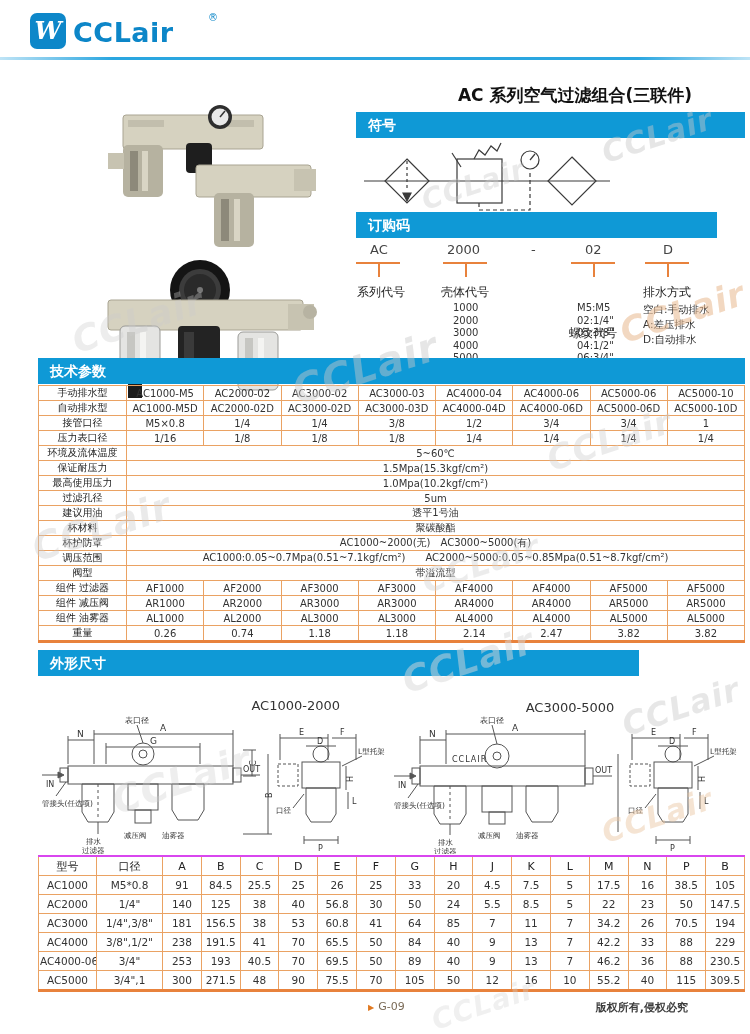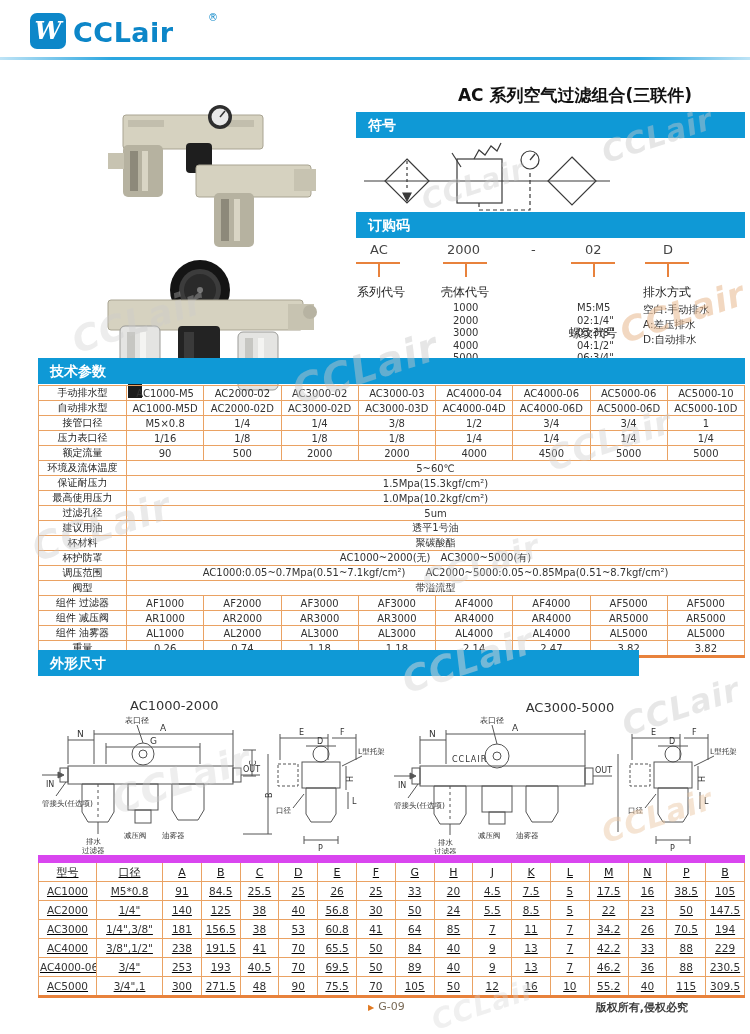--- a/index.html
+++ b/index.html
@@ -13,21 +13,21 @@
   .logo-reg{position:absolute;left:208px;top:12px;font-size:10px;color:#0c86c8;}
   .tagline{position:absolute;right:12px;top:30px;font-size:15px;font-weight:bold;color:#e60012;}
   .head-rule{position:absolute;left:0;top:57px;width:750px;height:3px;
              background:linear-gradient(to right,#bfe4f6,#2aa6e0 15%,#2aa6e0 85%,#bfe4f6);}
   .page-title{position:absolute;left:415px;top:84px;width:320px;text-align:center;
               font-size:17px;font-weight:bold;color:#111;}
   
   .secbar{position:absolute;height:26px;background:#0f99d6;color:#fff;font-size:14px;font-weight:bold;
           line-height:26px;padding-left:12px;box-sizing:border-box;}
   .bar-symbol{left:356px;top:112px;width:389px;}
-  .bar-order{left:356px;top:212px;width:389px;}
+  .bar-order{left:356px;top:212px;width:361px;}
   .bar-tech{left:38px;top:358px;width:707px;}
   .bar-dims{left:38px;top:650px;width:601px;}
   
   .photo1{position:absolute;left:68px;top:103px;}
   .photo2{position:absolute;left:78px;top:252px;}
   
   .symbol-svg{position:absolute;left:362px;top:141px;}
   
   .ordering{position:absolute;left:355px;top:242px;width:390px;height:116px;font-size:13px;color:#333;}
   .ocode{position:absolute;top:0;font-size:13px;color:#444;}
@@ -41,26 +41,26 @@
   .ov1{left:98px;} .ov2{left:222px;} .ov3{left:288px;font-size:10.5px;line-height:15px;}
   
   .tech-wrap{position:absolute;left:38px;top:385px;width:707px;}
   table{border-collapse:collapse;width:100%;table-layout:fixed;}
   .tech-table{border-bottom:3px solid #e8823c;}
   .tech-table td{border:1px solid #eaa263;font-size:10px;height:13px;text-align:center;color:#333;
                  padding:0 1px;overflow:hidden;white-space:nowrap;}
   .tech-table td.lbl{font-size:10px;color:#222;}
   
   .draw-title{position:absolute;font-size:13px;color:#333;font-weight:normal;}
-  .dt-left{left:130px;top:698px;width:210px;text-align:left;}
+  .dt-left{left:130px;top:698px;width:210px;text-align:right;}
   .dt-right{left:465px;top:700px;width:210px;text-align:center;}
   .draw-left{position:absolute;left:40px;top:714px;}
   .draw-right{position:absolute;left:392px;top:714px;}
   .dims-wrap{position:absolute;left:38px;top:855px;width:707px;}
-  .dims-table{border-top:8px solid #d946ef;border-bottom:3px solid #e8823c;text-decoration:underline;}
+  .dims-table{border-top:2px solid #d946ef;border-bottom:3px solid #e8823c;}
   .dims-table td{border:1px solid #eaa263;font-size:10.5px;height:18px;text-align:center;color:#333;
                  padding:0 1px;overflow:hidden;white-space:nowrap;}
   .dims-table tr.hdr td{font-size:11px;color:#222;}
   
   .foot-page{position:absolute;left:368px;top:1000px;font-size:11px;color:#7a6a56;}
   .foot-page .arr{color:#e07820;font-size:8px;margin-right:4px;}
   .foot-copy{position:absolute;right:62px;top:1000px;font-size:11px;color:#3c3c3c;font-weight:bold;}
   
   .wm{position:absolute;font-weight:bold;font-style:italic;letter-spacing:1px;pointer-events:none;
       transform:rotate(-18deg);z-index:6;white-space:nowrap;}
@@ -213,31 +213,20 @@
           <tr>
             <td class="lbl">压力表口径</td>
             <td>1/16</td>
             <td>1/8</td>
             <td>1/8</td>
             <td>1/8</td>
             <td>1/4</td>
             <td>1/4</td>
             <td>1/4</td>
             <td>1/4</td>
-          </tr>
-          <tr>
-            <td class="lbl">额定流量</td>
-            <td>90</td>
-            <td>500</td>
-            <td>2000</td>
-            <td>2000</td>
-            <td>4000</td>
-            <td>4500</td>
-            <td>5000</td>
-            <td>5000</td>
           </tr>
           <tr>
             <td class="lbl">环境及流体温度</td>
             <td colspan="8">5~60℃</td>
           </tr>
           <tr>
             <td class="lbl">保证耐压力</td>
             <td colspan="8">1.5Mpa(15.3kgf/cm²)</td>
           </tr>
           <tr>

